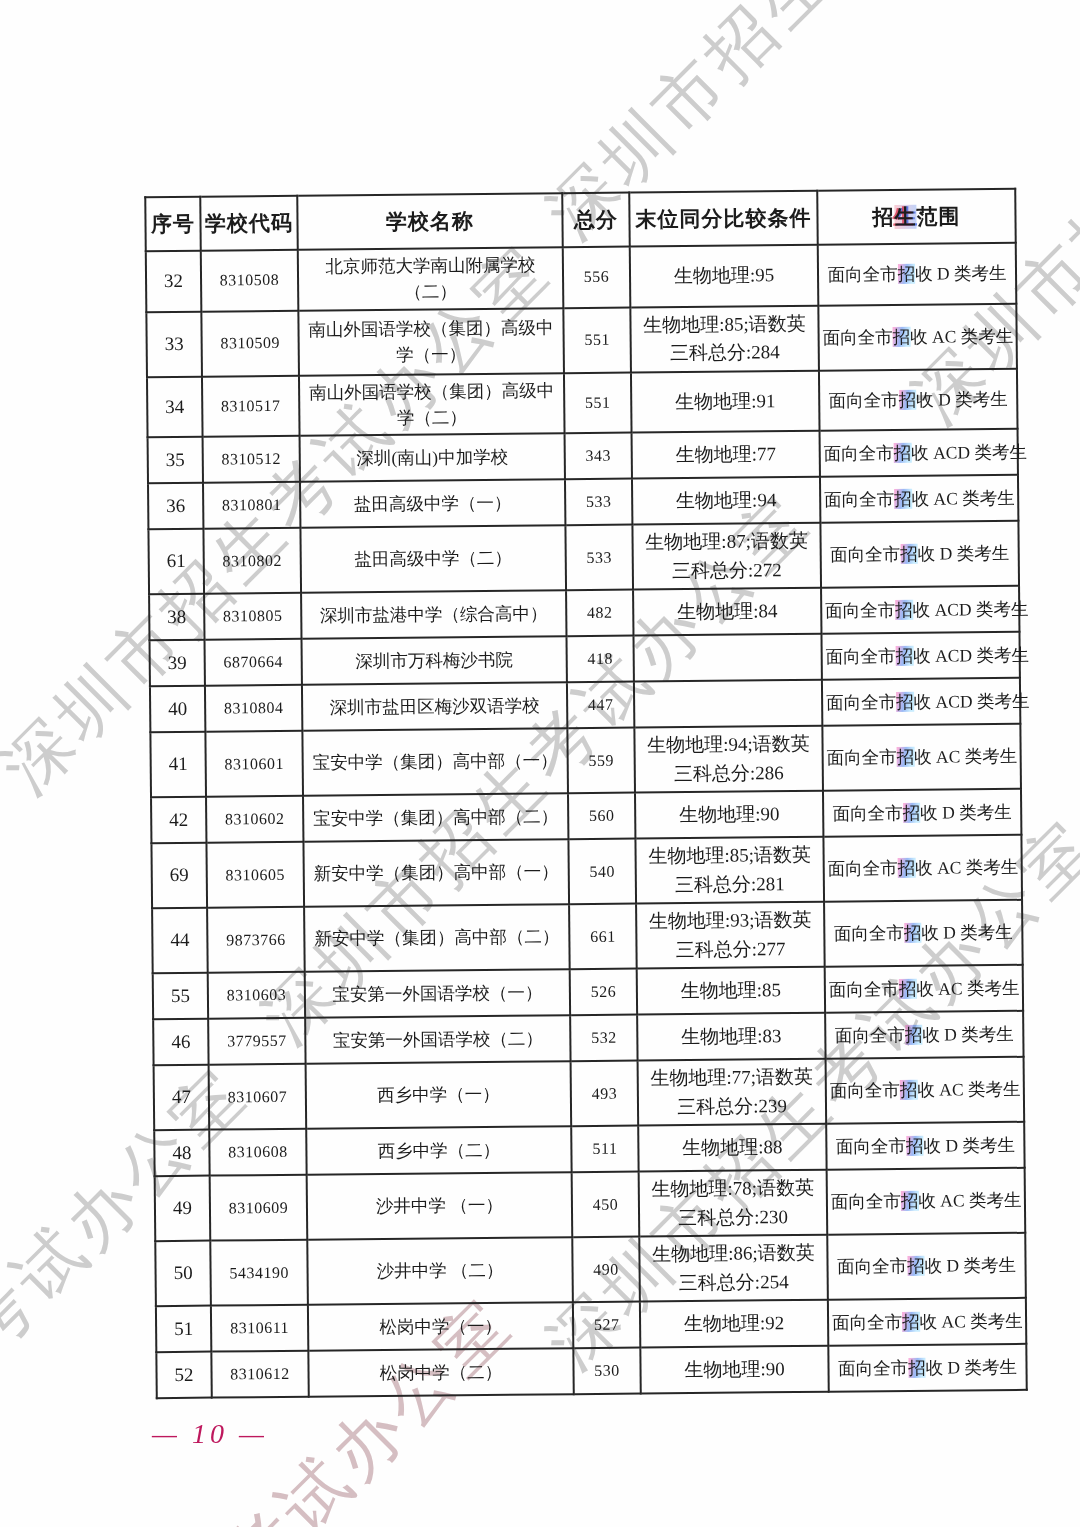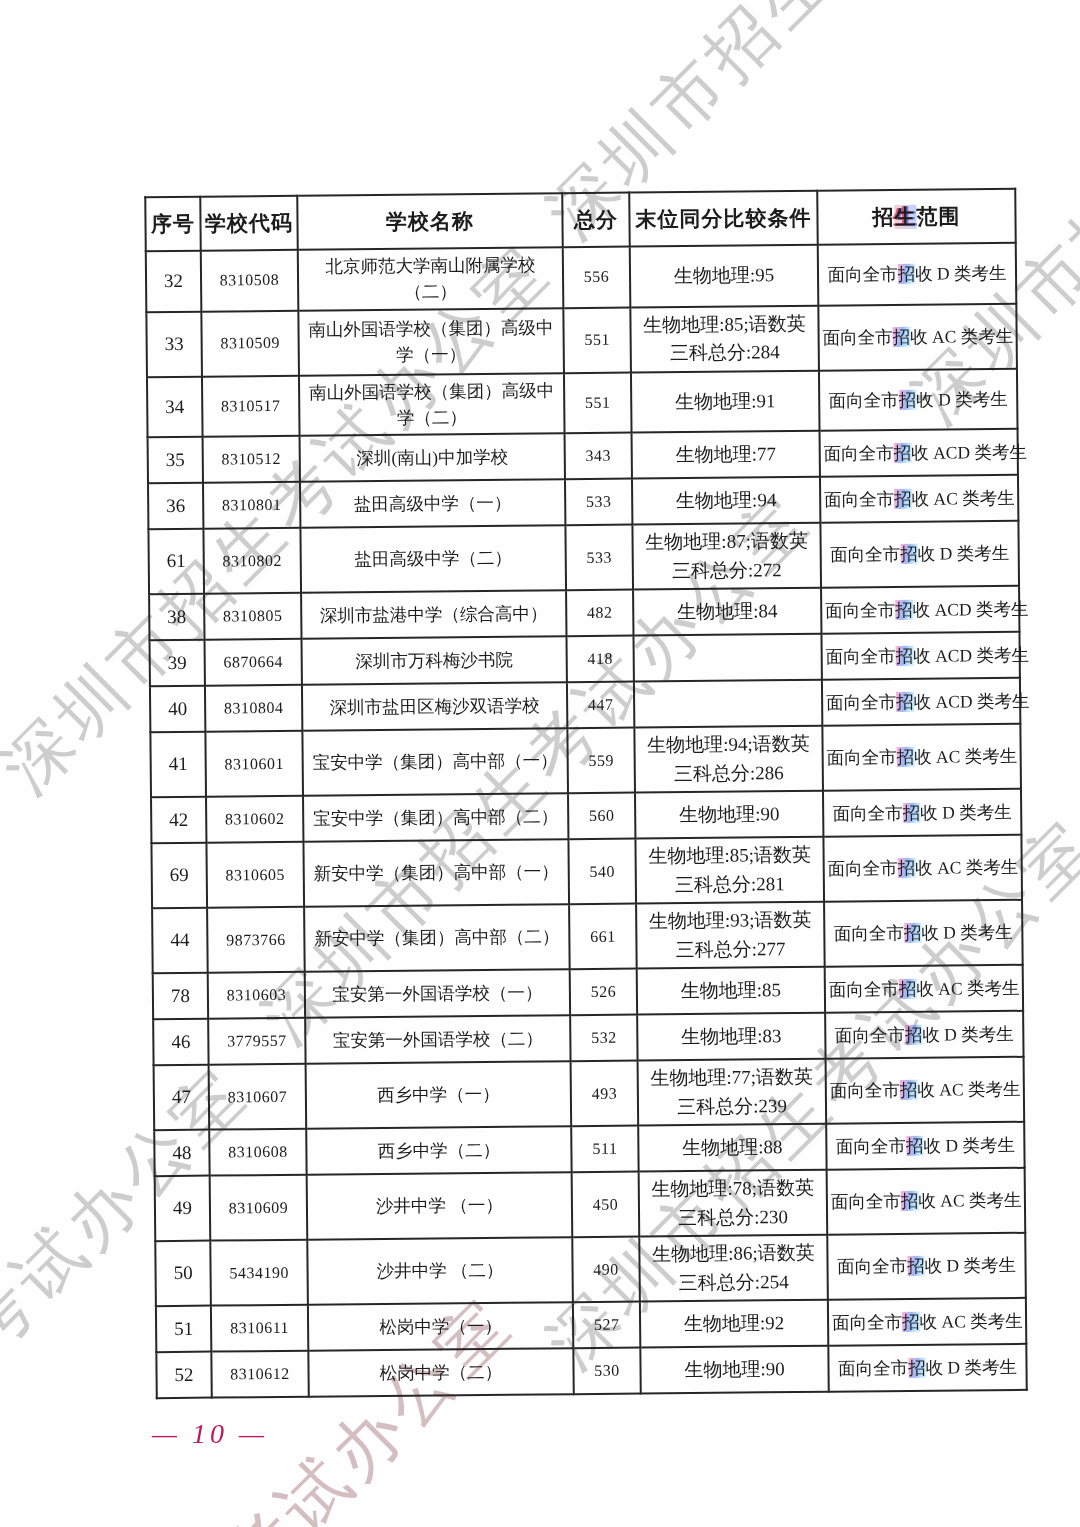--- a/index.html
+++ b/index.html
@@ -217,21 +217,21 @@
   <tr>
     <td class="c-no">44</td>
     <td class="c-code">9873766</td>
     <td class="c-name">新安中学（集团）高中部（二）</td>
     <td class="c-score">661</td>
     <td class="c-cond">生物地理:93;语数英三科总分:277</td>
     <td class="c-range"><span>面向全市</span><span class="hl-range">招</span><span>收 D 类考生</span></td>
   </tr>
 
   <tr>
-    <td class="c-no">78</td>
+    <td class="c-no">55</td>
     <td class="c-code">8310603</td>
     <td class="c-name">宝安第一外国语学校（一）</td>
     <td class="c-score">526</td>
     <td class="c-cond">生物地理:85</td>
     <td class="c-range"><span>面向全市</span><span class="hl-range">招</span><span>收 AC 类考生</span></td>
   </tr>
 
   <tr>
     <td class="c-no">46</td>
     <td class="c-code">3779557</td>

